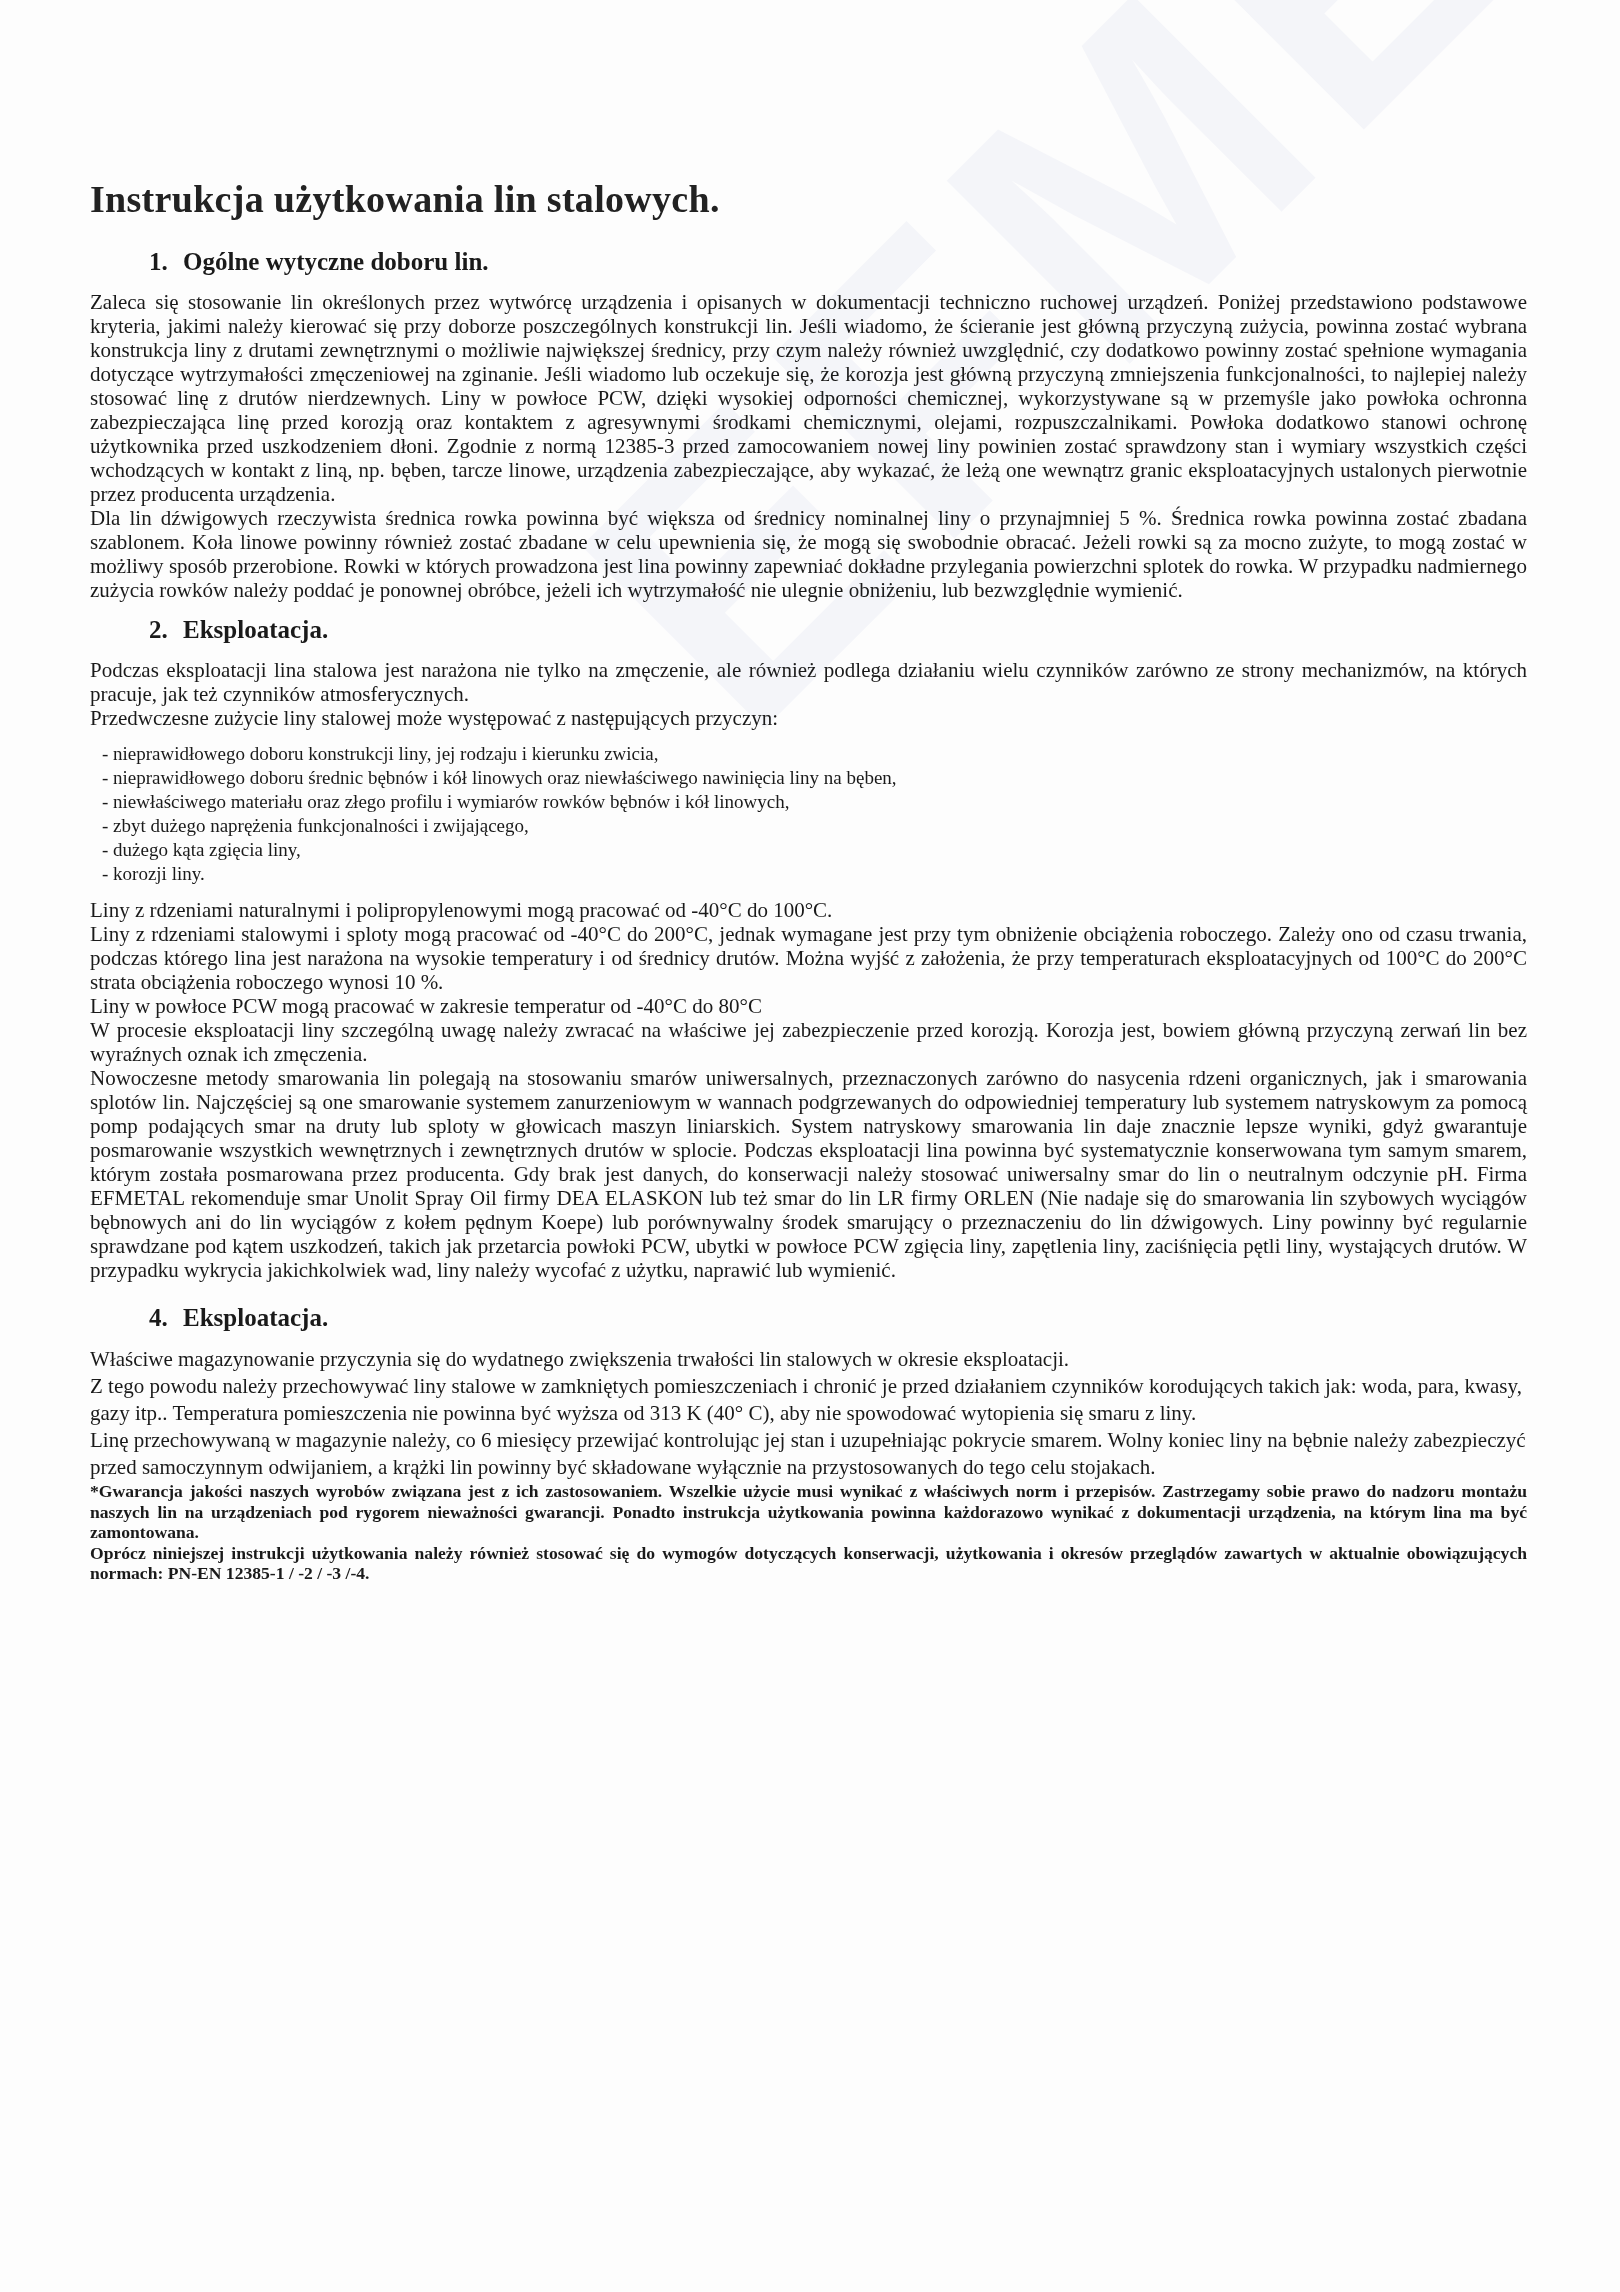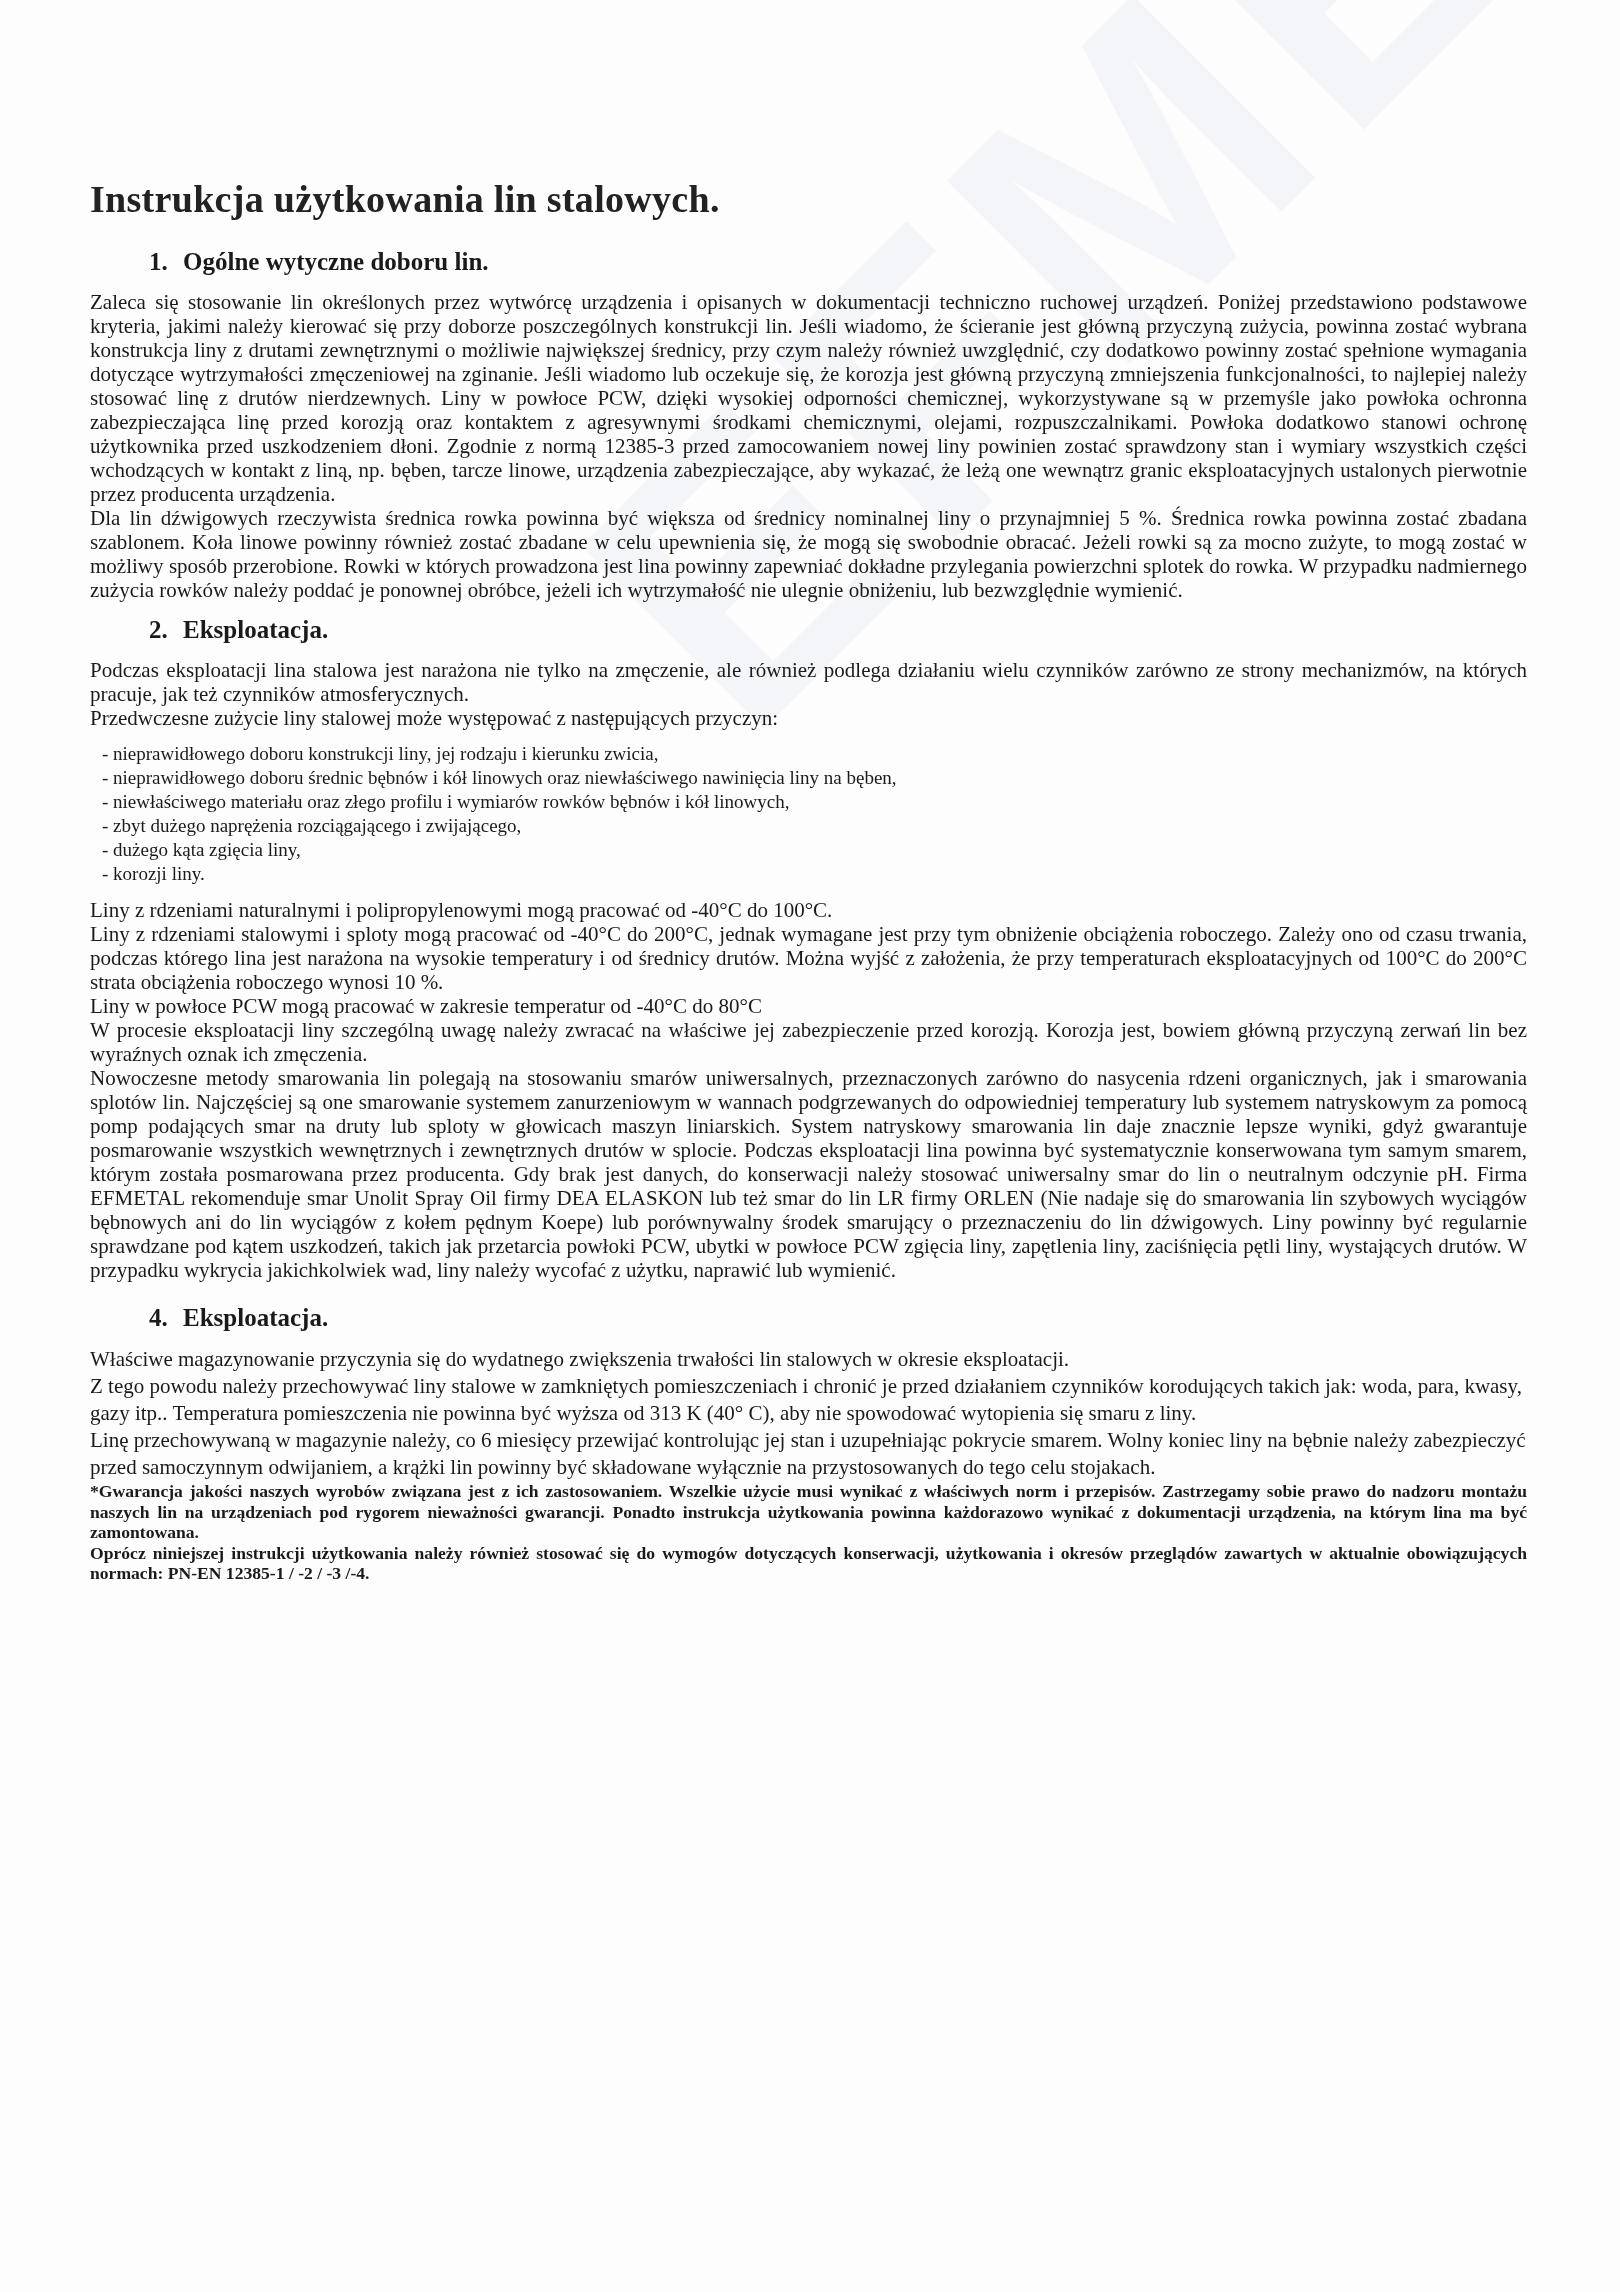--- a/index.html
+++ b/index.html
@@ -100,21 +100,21 @@
   <section>
     <h2 class="section-heading">
       <span class="num">2.</span><span>Eksploatacja.</span>
     </h2>
     <p class="para">Podczas eksploatacji lina stalowa jest narażona nie tylko na zmęczenie, ale również podlega działaniu wielu czynników zarówno ze strony mechanizmów, na których pracuje, jak też czynników atmosferycznych.</p>
     <p class="para left">Przedwczesne zużycie liny stalowej może występować z następujących przyczyn:</p>
     <ul class="causes">
       <li>- nieprawidłowego doboru konstrukcji liny, jej rodzaju i kierunku zwicia,</li>
       <li>- nieprawidłowego doboru średnic bębnów i kół linowych oraz niewłaściwego nawinięcia liny na bęben,</li>
       <li>- niewłaściwego materiału oraz złego profilu i wymiarów rowków bębnów i kół linowych,</li>
-      <li>- zbyt dużego naprężenia rozciągającego i zwijającego,</li>
+      <li>- zbyt dużego naprężenia funkcjonalności i zwijającego,</li>
       <li>- dużego kąta zgięcia liny,</li>
       <li>- korozji liny.</li>
     </ul>
     <p class="para left">Liny z rdzeniami naturalnymi i polipropylenowymi mogą pracować od -40°C do 100°C.</p>
     <p class="para">Liny z rdzeniami stalowymi i sploty mogą pracować od -40°C do 200°C, jednak wymagane jest przy tym obniżenie obciążenia roboczego. Zależy ono od czasu trwania, podczas którego lina jest narażona na wysokie temperatury i od średnicy drutów. Można wyjść z założenia, że przy temperaturach eksploatacyjnych od 100°C do 200°C strata obciążenia roboczego wynosi 10 %.</p>
     <p class="para left">Liny w powłoce PCW mogą pracować w zakresie temperatur od -40°C do 80°C</p>
   </section>
 
   <section>
     <p class="para">W procesie eksploatacji liny szczególną uwagę należy zwracać na właściwe jej zabezpieczenie przed korozją. Korozja jest, bowiem główną przyczyną zerwań lin bez wyraźnych oznak ich zmęczenia.</p>

